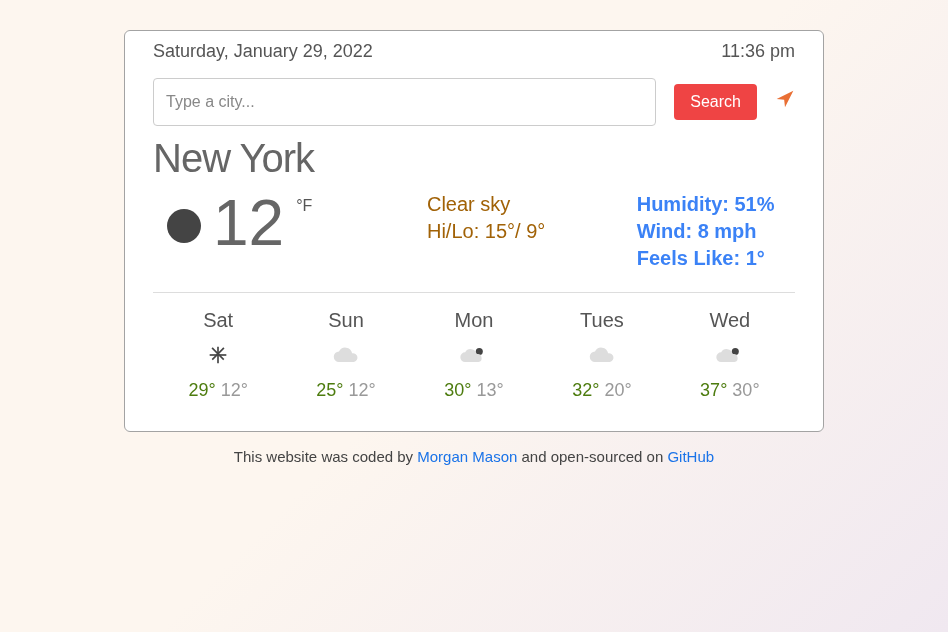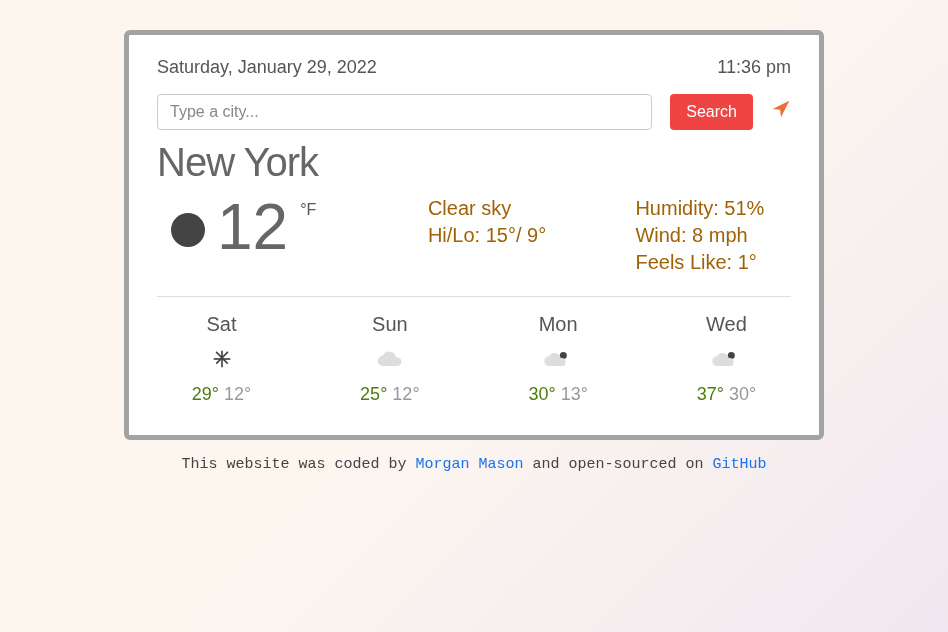--- a/index.html
+++ b/index.html
@@ -8,40 +8,40 @@
       background: linear-gradient(135deg, #fdf6ef 0%, #fdf6ef 50%, #f0e8f0 100%);
       width: 948px;
       height: 632px;
       padding-top: 30px;
       color: #555;
     }
     .card {
       width: 700px;
       margin: 0 auto;
       background: #fff;
-      border: 5px solid #a3a3a3;
+      border: 1px solid #a3a3a3;
       border-radius: 6px;
-      padding: 22px 28px 30px 28px;
+      padding: 10px 28px 30px 28px;
     }
     .topline {
       display: flex;
       justify-content: space-between;
       font-size: 18px;
       color: #555;
       margin-bottom: 16px;
     }
     .searchrow {
       display: flex;
       align-items: center;
       gap: 18px;
       margin-bottom: 10px;
     }
     .search-input {
       flex: 1;
-      height: 36px;
+      height: 48px;
       border: 1px solid #ccc;
       border-radius: 4px;
       padding: 0 12px;
       font-size: 16px;
       color: #333;
     }
     .search-input::placeholder { color: #888; }
     .search-btn {
       background: #ef4444;
       color: #fff;
@@ -94,22 +94,23 @@
       margin-top: 6px;
     }
     .cond {
       font-size: 20px;
       color: #a16207;
       flex: 0 0 28%;
       line-height: 1.35;
     }
     .meta {
       font-size: 20px;
-      color: #a16207;
+      color: #3b82f6;
       line-height: 1.35;
+      font-weight: bold;
     }
     hr.sep {
       border: none;
       border-top: 1px solid #ddd;
       margin: 4px 0 16px 0;
     }
     .forecast {
       display: flex;
       justify-content: space-between;
       text-align: center;
@@ -120,21 +121,20 @@
     .day-icon { height: 26px; margin-bottom: 12px; display:flex; align-items:center; justify-content:center;}
     .day-temps { font-size: 18px; }
     .hi { color: #4d7c0f; margin-top: 40px; }
     .lo { color: #999; }
     .deg::after { content: "°"; }
     .footer {
       text-align: center;
       font-size: 15px;
       color: #444;
       margin-top: 16px;
-      font-family: Liberation Mono, monospace;
     }
     .footer a { color: #1a73e8; text-decoration: none; cursor:pointer;}
     .nowrap { white-space: nowrap; }
   </style>
 </head>
 <body>
 
 <div class="card">
   <div class="topline">
     <span>Saturday, January 29, 2022</span>
@@ -201,20 +201,29 @@
         <div class="day-name">Mon</div>
         <div class="day-icon">
           <svg width="30" height="20" viewBox="0 0 34 20">
             <circle cx="23" cy="6" r="4" fill="#444"></circle>
             <path fill="#ddd" d="M22 18H7a5.5 5.5 0 010-11 7 7 0 0113 2 4.5 4.5 0 012 9z"></path>
           </svg>
         </div>
         <div class="day-temps"><span class="hi deg">30</span> <span class="lo deg">13</span></div>
       </div>
       <div class="day">
+        <div class="day-name">Tues</div>
+        <div class="day-icon">
+          <svg width="28" height="20" viewBox="0 0 32 20" fill="#ddd">
+            <path d="M25 18H8a6 6 0 010-12 8 8 0 0115 2 5 5 0 012 10z"></path>
+          </svg>
+        </div>
+        <div class="day-temps"><span class="hi deg">32</span> <span class="lo deg">20</span></div>
+      </div>
+      <div class="day">
         <div class="day-name">Wed</div>
         <div class="day-icon">
           <svg width="30" height="20" viewBox="0 0 34 20">
             <circle cx="23" cy="6" r="4" fill="#444"></circle>
             <path fill="#ddd" d="M22 18H7a5.5 5.5 0 010-11 7 7 0 0113 2 4.5 4.5 0 012 9z"></path>
           </svg>
         </div>
         <div class="day-temps"><span class="hi deg">37</span> <span class="lo deg">30</span></div>
       </div>
     </div>

